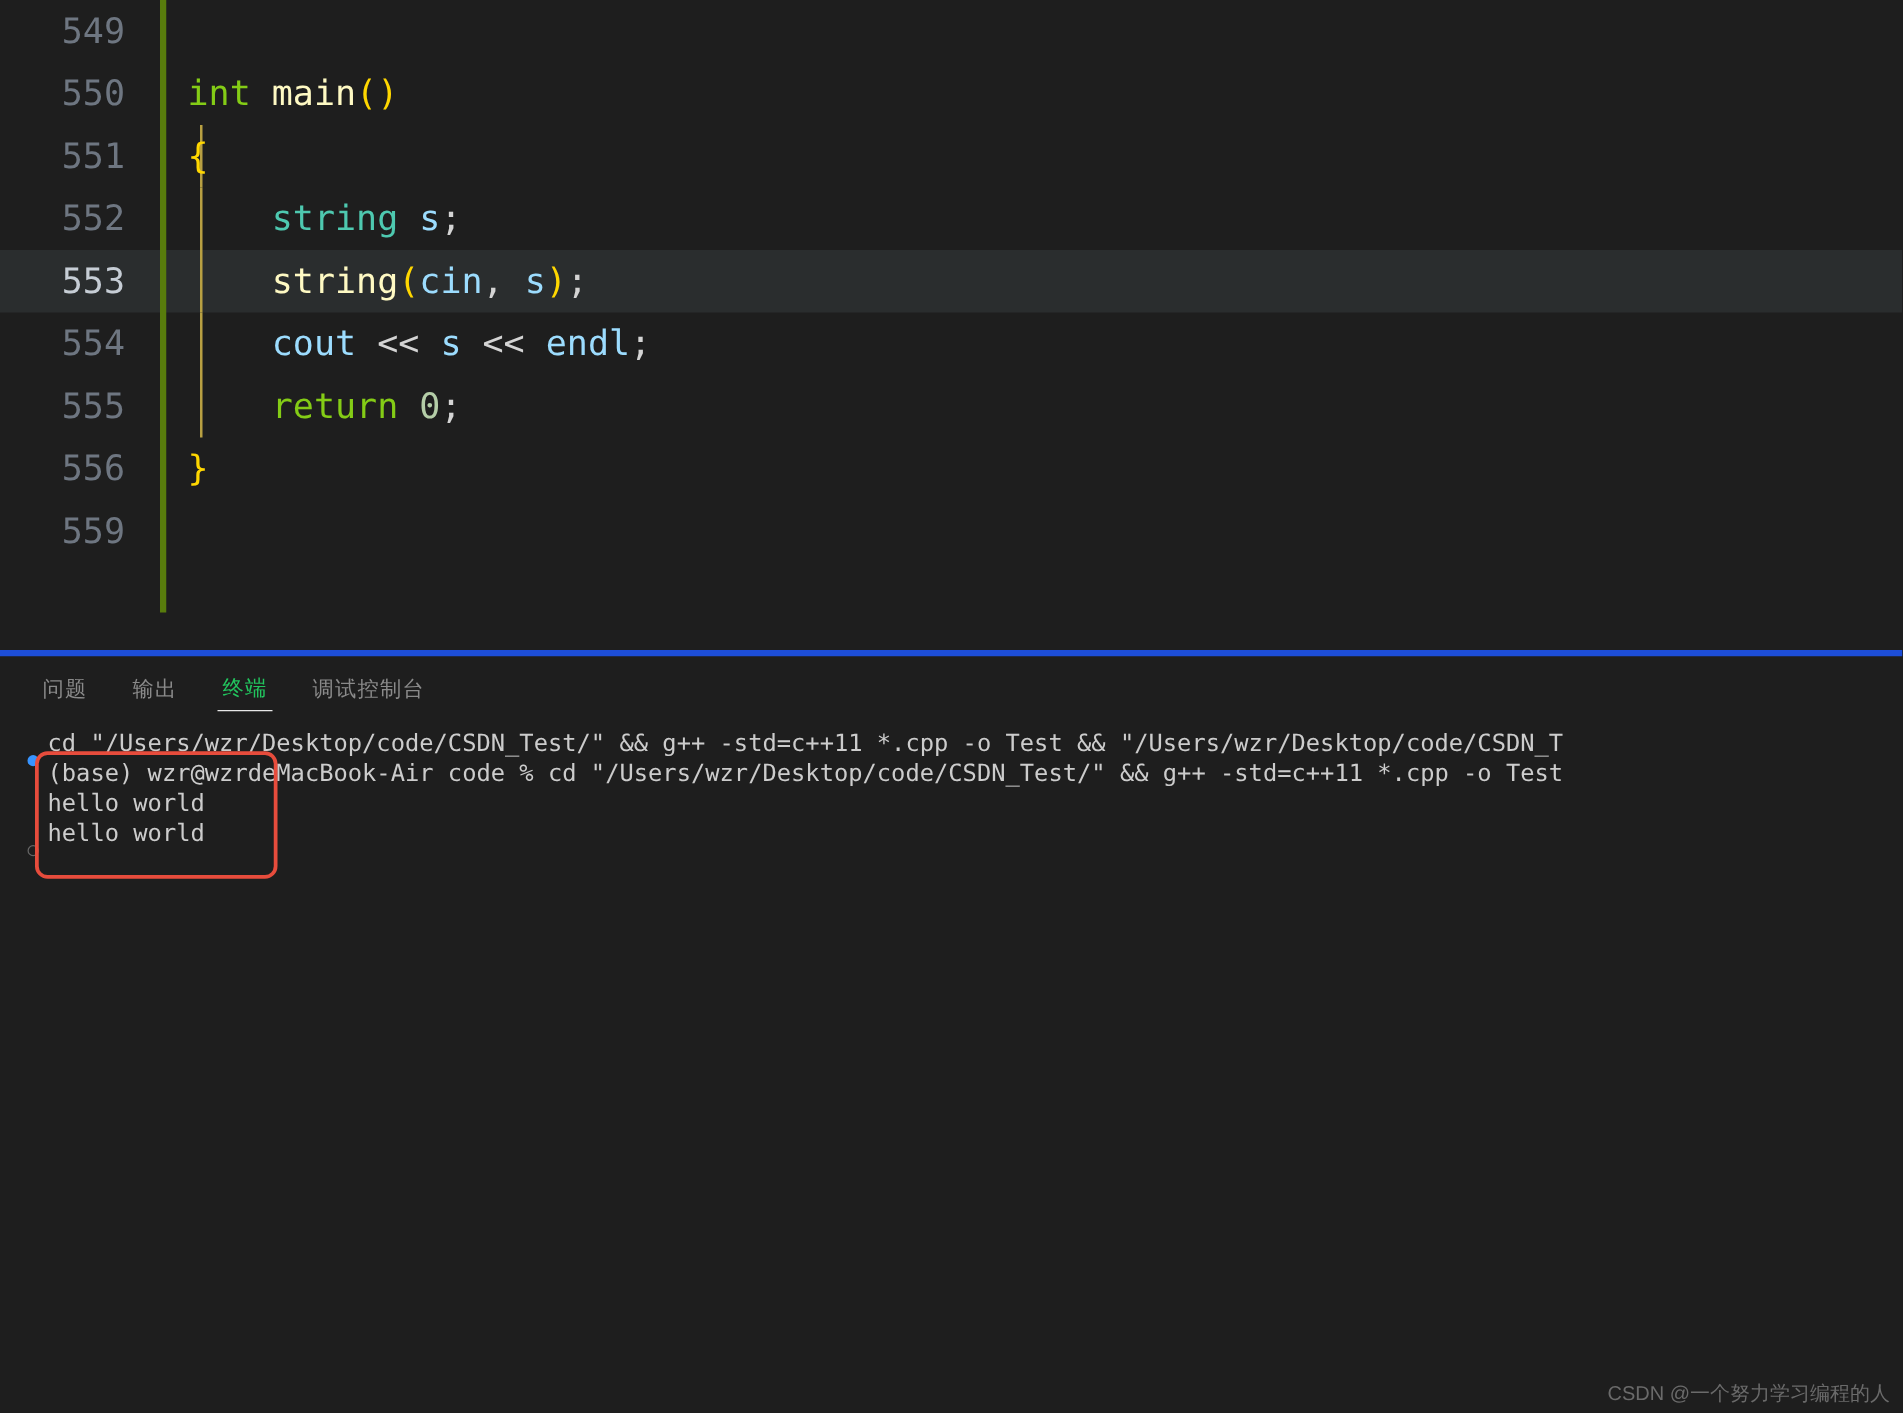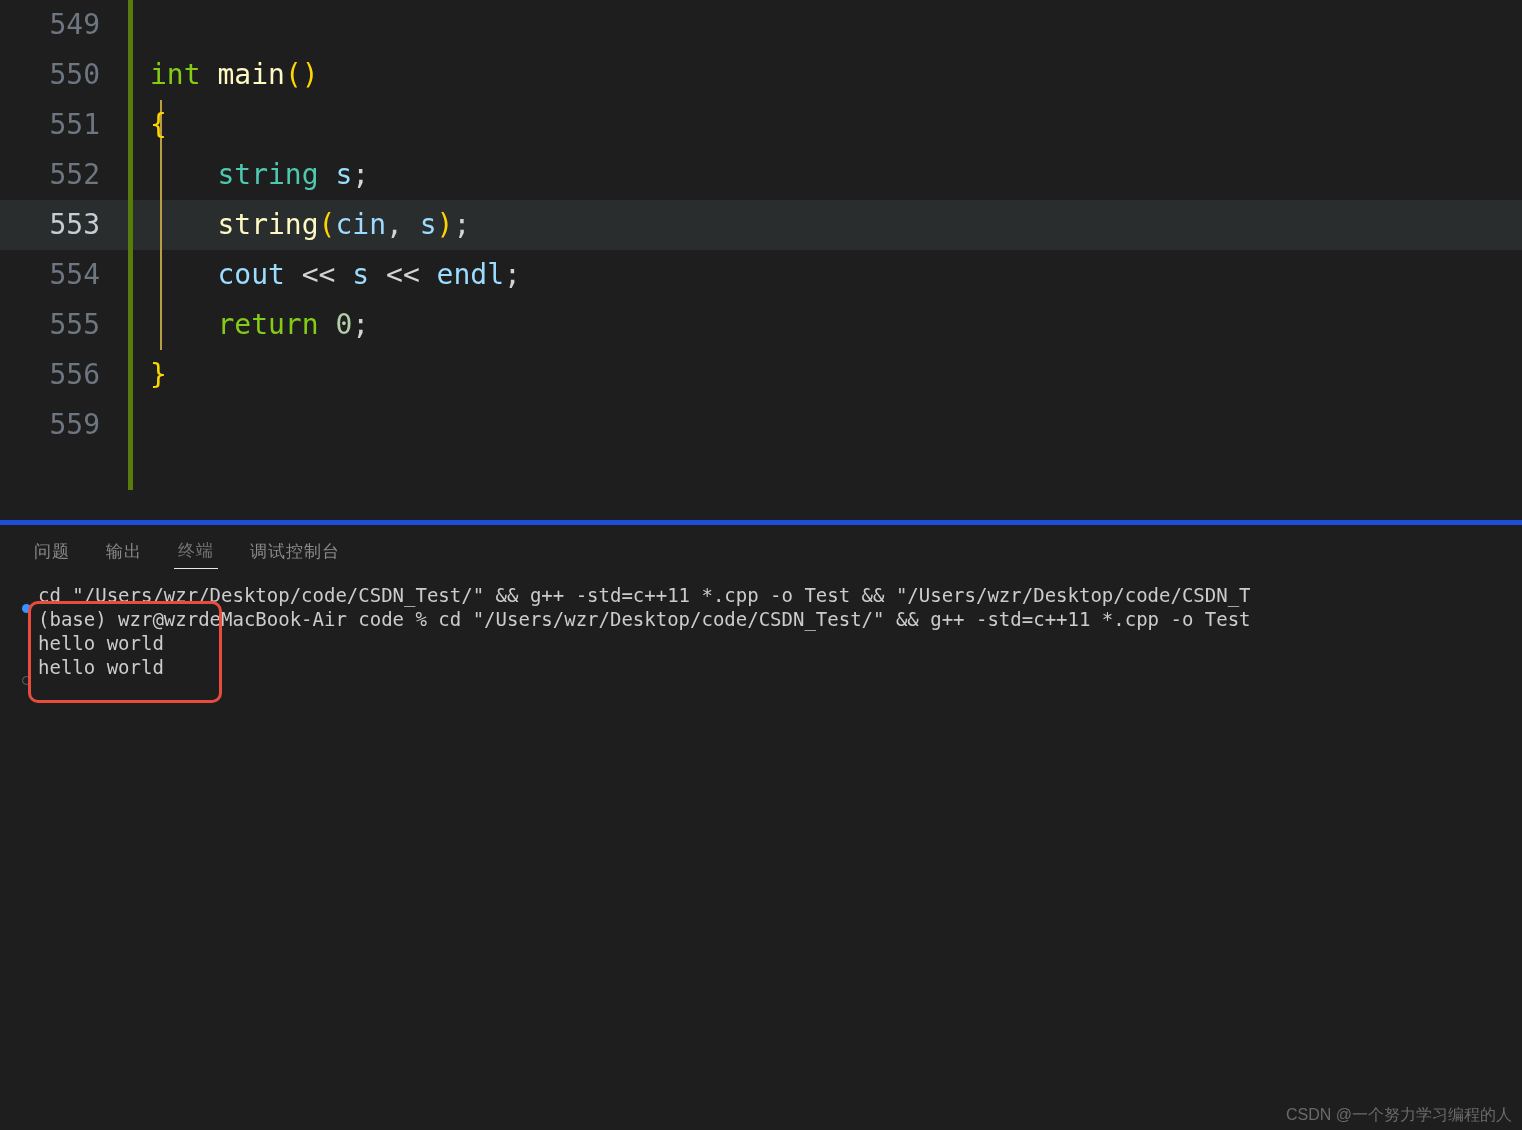--- a/index.html
+++ b/index.html
@@ -90,21 +90,21 @@
       color: #8a8a8a;
       align-items: center;
       height: 44px;
     }
     .tab {
       padding: 6px 4px;
       cursor: pointer;
       letter-spacing: 1px;
     }
     .tab.active {
-      color: #737373;
+      color: #22c55e;
       border-bottom: 1px solid #e8e8e8;
     }
     .terminal {
       padding: 14px 20px 10px 38px;
       font-size: 19px;
       line-height: 24px;
       font-family: 'Menlo', 'Monaco', monospace;
       color: #cccccc;
       position: relative;
     }

